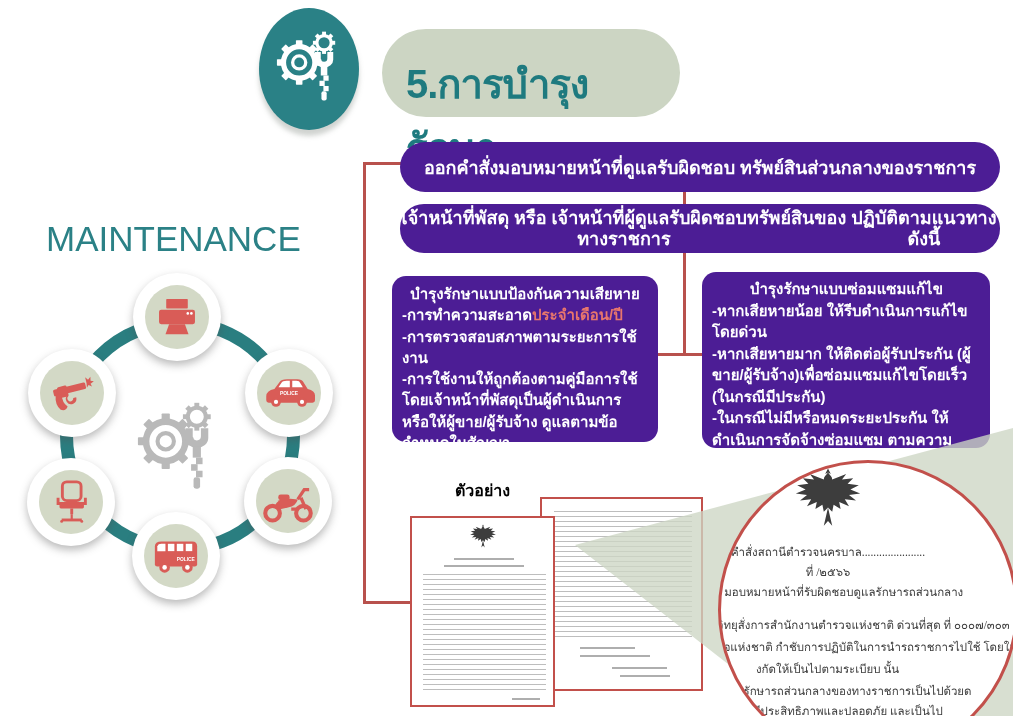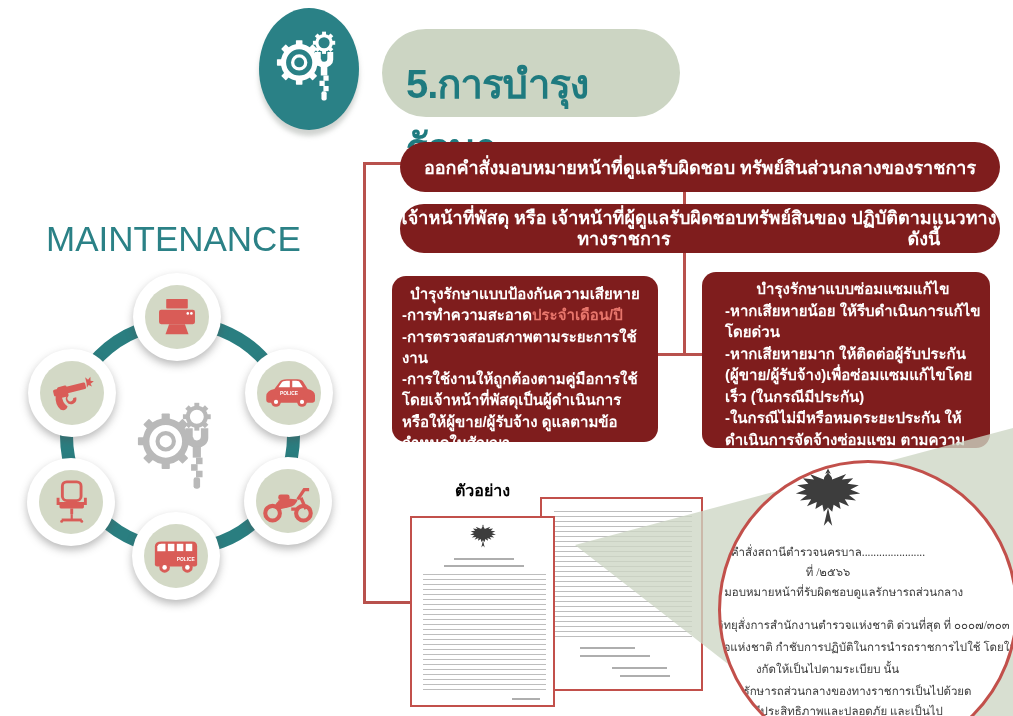--- a/index.html
+++ b/index.html
@@ -13,29 +13,29 @@
   
   .header-badge-bg { left:382px; top:29px; width:298px; height:88px; background:#ccd5c3; border-radius:44px; }
   .header-circle { left:259px; top:8px; width:100px; height:122px; border-radius:50%;
      background:#2a8186; box-shadow:0 6px 5px rgba(120,130,120,.35); display:flex; align-items:center; justify-content:center; }
   .header-title { left:406px; top:52px; width:270px; font-size:40px; font-weight:bold; color:#1e7a7f; letter-spacing:-1px; }
 
   
   .line { background:#b8514d; z-index:0; }
 
   
-  .tealbox { background:#7f1d1d; color:#fff; font-weight:bold; z-index:1; }
+  .tealbox { background:#4c1d95; color:#fff; font-weight:bold; z-index:1; }
   .box1 { left:400px; top:142px; width:600px; height:50px; border-radius:25px;
           font-size:18px; display:flex; align-items:center; justify-content:center; text-align:center; }
   .box2 { left:400px; top:204px; width:600px; height:49px; border-radius:24px;
           font-size:18px; line-height:21px; display:flex; flex-direction:row; align-items:center; justify-content:center; text-align:center; }
   .box3 { left:392px; top:276px; width:266px; height:166px; border-radius:14px;
           font-size:15px; line-height:21.3px; padding:7px 10px 0 10px; }
   .box4 { left:702px; top:272px; width:288px; height:176px; border-radius:14px;
-          font-size:15px; line-height:21.5px; padding:6px 9px 0 23px; }
+          font-size:15px; line-height:21.5px; padding:6px 9px 0 10px; }
   .box-title { text-align:center; }
   .hl { color:#e8766c; }
 
   
   .maintenance-title { left:46px; top:219px; font-size:35px; font-weight:normal; color:#2b8186; letter-spacing:0px; }
   .ring { left:60px; top:316px; width:240px; height:240px; border-radius:50%; border:13px solid #2a7e80; }
   .node { width:88px; height:88px; border-radius:50%; background:#fff;
           box-shadow:0 4px 9px rgba(80,80,80,.4); display:flex; align-items:center; justify-content:center; z-index:1; }
   .node-inner { width:64px; height:64px; border-radius:50%; background:#d3d9c6; display:flex; align-items:center; justify-content:center; }
   .center-gear { left:133px; top:392px; z-index:0; }

